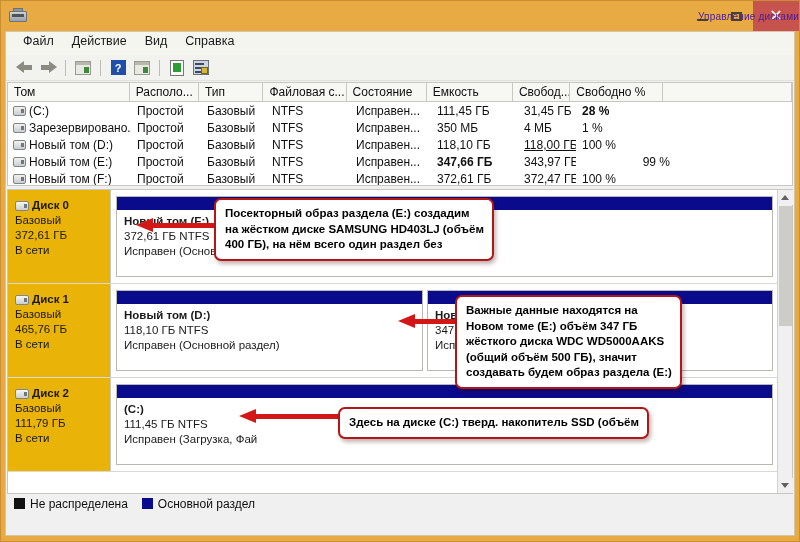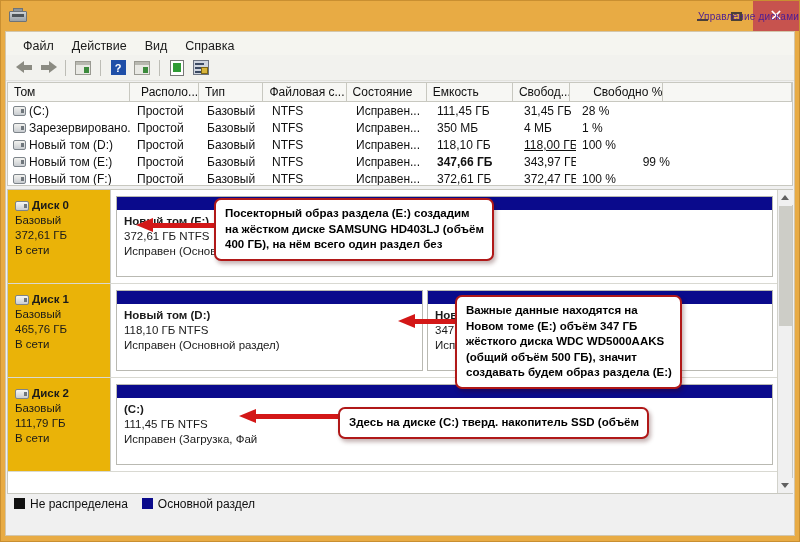--- a/index.html
+++ b/index.html
@@ -64,21 +64,21 @@
     background: #f0f0f0;
     border: 1px solid #d3c6ab;
     display: flex; flex-direction: column;
     min-height: 0;
   }
 
   
   #menubar {
     height: 23px; flex: none;
     background: #f5f5f0;
-    display: flex; align-items: flex-end;
+    display: flex; align-items: flex-start;
     padding-left: 8px;
   }
   .menu-item {
     font-size: 12.5px; color: #1a1a1a;
     padding: 2px 9px; cursor: default;
   }
 
   
   #toolbar {
     height: 26px; flex: none;
@@ -326,40 +326,40 @@
         <div class="ic-mix">
             <div class="b"></div>
             <div class="y"></div>
           </div>
       </div>
     </div>
 
     <div id="vol-pane">
       <div id="vol-header">
           <div class="hcell" style="width: 123px;">Том</div>
-          <div class="hcell" style="width: 70px; text-align: right;">Располо...</div>
+          <div class="hcell" style="width: 70px;">Располо...</div>
           <div class="hcell" style="width: 65px;">Тип</div>
           <div class="hcell" style="width: 84px;">Файловая с...</div>
           <div class="hcell" style="width: 81px;">Состояние</div>
           <div class="hcell" style="width: 87px;">Емкость</div>
           <div class="hcell" style="width: 58px;">Свобод...</div>
-          <div class="hcell" style="width: 94px; text-align: right;">Свободно %</div>
+          <div class="hcell" style="width: 94px;">Свободно %</div>
           <div class="hcell" style="width: 130px;"></div>
         </div>
       <div id="vol-body">
           <div class="vrow">
             <div class="vol-icon"></div>
             <div class="vcell" style="width: 102px; padding-left: 0px;">(C:)</div>
             <div class="vcell" style="width: 70px;">Простой</div>
             <div class="vcell" style="width: 65px;">Базовый</div>
             <div class="vcell" style="width: 84px;">NTFS</div>
             <div class="vcell" style="width: 81px;">Исправен...</div>
             <div class="vcell" style="width: 87px;">111,45 ГБ</div>
             <div class="vcell" style="width: 58px;">31,45 ГБ</div>
-            <div class="vcell" style="width: 94px;">28 %</div>
+            <div class="vcell" style="width: 94px; font-weight: bold;">28 %</div>
           </div>
           <div class="vrow">
             <div class="vol-icon"></div>
             <div class="vcell" style="width: 102px; padding-left: 0px;">Зарезервировано...</div>
             <div class="vcell" style="width: 70px;">Простой</div>
             <div class="vcell" style="width: 65px;">Базовый</div>
             <div class="vcell" style="width: 84px;">NTFS</div>
             <div class="vcell" style="width: 81px;">Исправен...</div>
             <div class="vcell" style="width: 87px;">350 МБ</div>
             <div class="vcell" style="width: 58px;">4 МБ</div>

